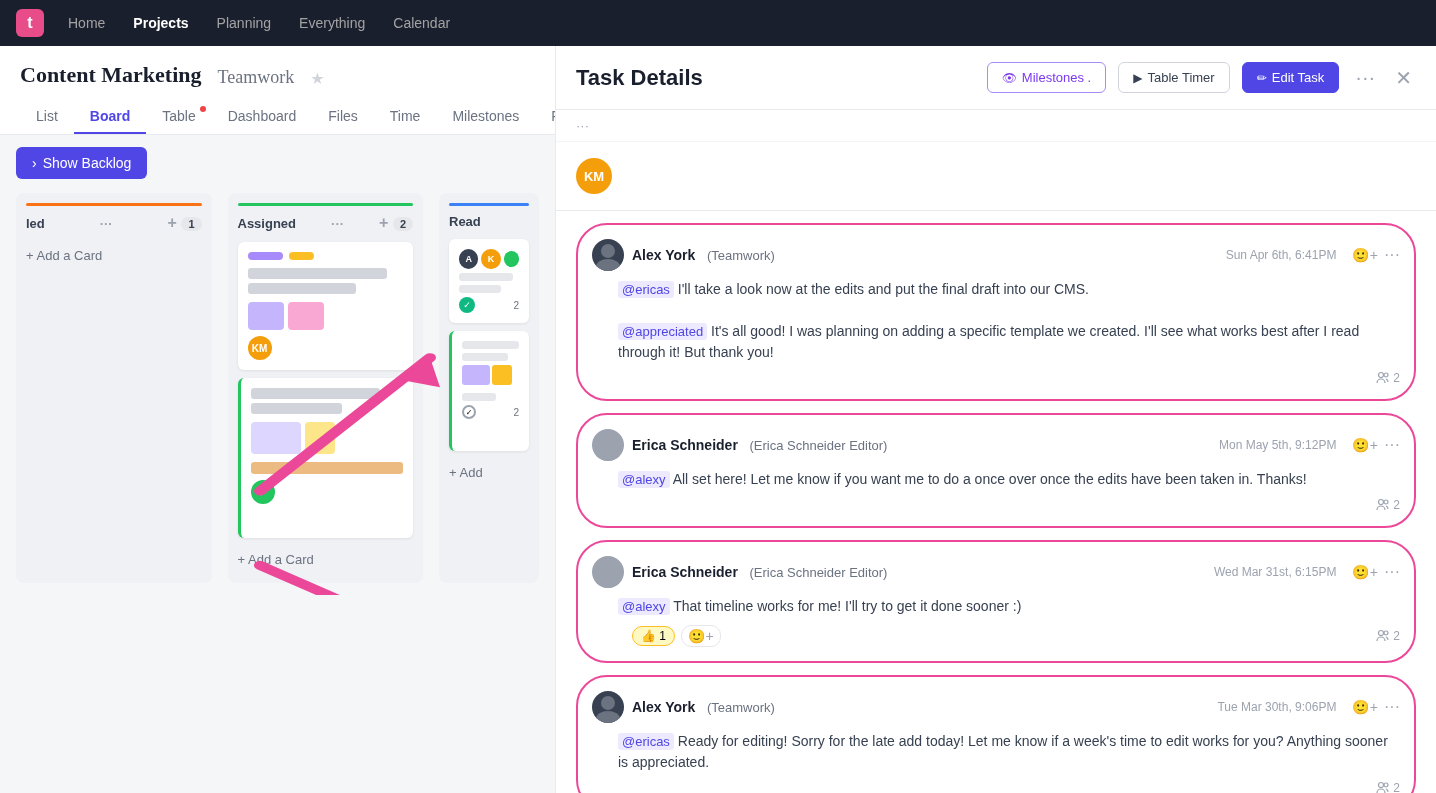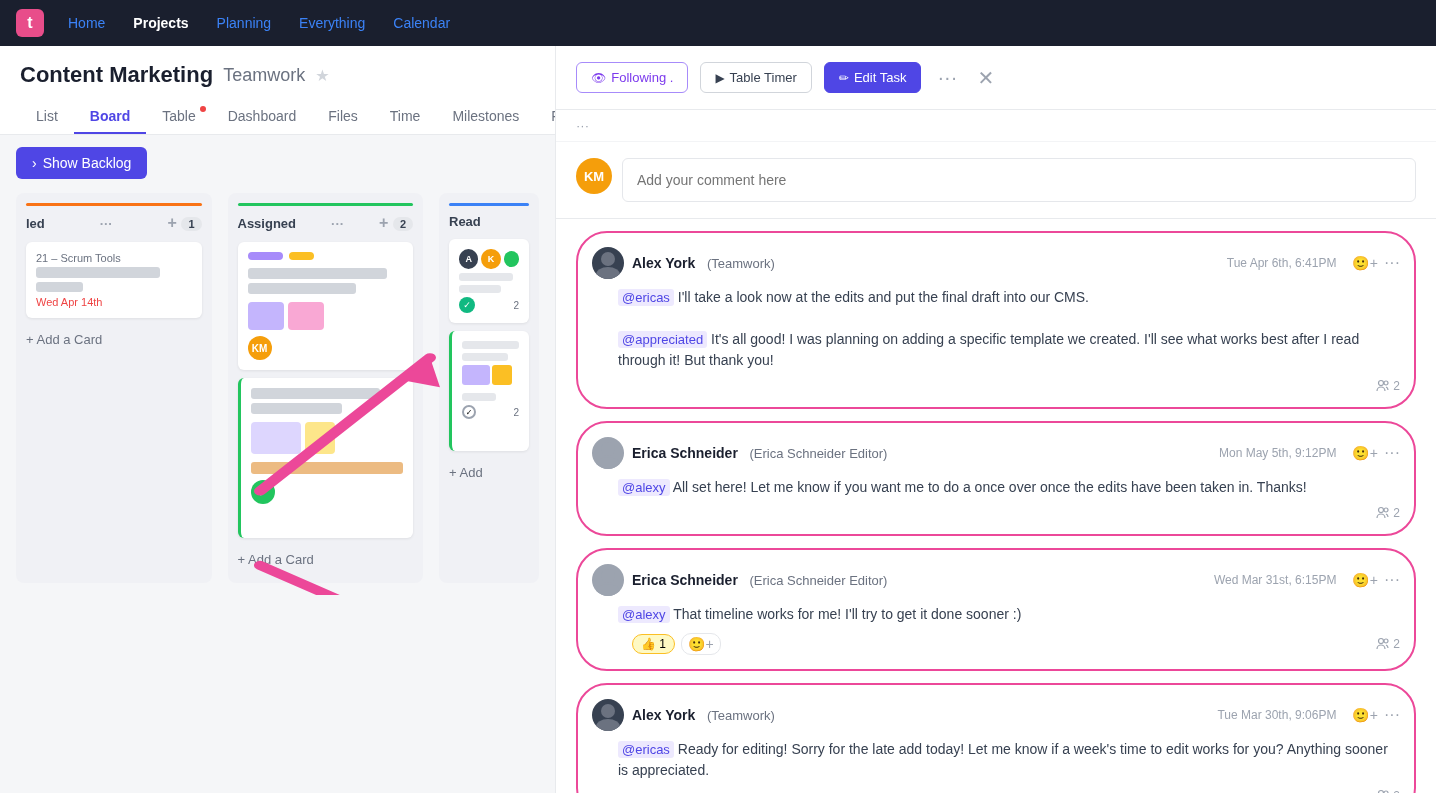--- a/index.html
+++ b/index.html
@@ -19,21 +19,21 @@
     }
     .nav-logo {
       width: 28px; height: 28px;
       background: #e84d8a;
       border-radius: 6px;
       display: flex; align-items: center; justify-content: center;
       color: white; font-weight: bold; font-size: 16px;
       margin-right: 8px;
     }
     .nav-item {
-      color: #3b82f6;
+      color: #a3a3a3;
       padding: 6px 12px;
       border-radius: 4px;
       cursor: pointer;
       font-size: 14px;
     }
     .nav-item.active { color: white; font-weight: 600; }
 
     
     .left-panel {
       position: fixed;
@@ -45,23 +45,24 @@
     }
 
     
     .project-header {
       background: white;
       padding: 16px 20px 0;
       border-bottom: 1px solid #e8eaed;
     }
     .project-title-row {
       display: flex;
-      align-items: center;
-      gap: 10px;
+      align-items: flex-end;
+      gap: 16px;
       margin-bottom: 12px;
+      font-family: Liberation Serif, serif;
     }
     .project-title {
       font-size: 22px;
       font-weight: 700;
       color: #1a1f2e;
     }
     .project-subtitle {
       font-size: 18px;
       color: #6b7280;
       font-weight: 400;
@@ -482,26 +483,20 @@
     <div class="board-columns">
 
       <div class="board-col">
         <div class="col-top-bar orange"></div>
         <div class="col-header">
           <span>led</span>
           <span style="color:#9ca3af;">···</span>
           <span class="col-add-btn">+ <span class="col-count-badge">1</span></span>
         </div>
 
-        <div class="board-card">
-          <div class="card-project-label">21 – Scrum Tools</div>
-          <div class="card-title-blur" style="width:80%;"></div>
-          <div class="card-title-blur short" style="width:30%; height:10px;"></div>
-          <div class="card-date-red">Wed Apr 14th</div>
-        </div>
         <div class="add-card-btn">
           <span>+ Add a Card</span>
         </div>
       </div>
 
       <div class="board-col">
         <div class="col-top-bar green"></div>
         <div class="col-header">
           <span>Assigned</span>
           <span style="color:#9ca3af;">···</span>
@@ -592,58 +587,58 @@
         <line x1="80" y1="380" x2="250" y2="480" stroke="#ec4899" stroke-width="12" stroke-linecap="round"></line>
         <polygon points="250,480 215,460 230,500" fill="#ec4899"></polygon>
       </g>
     </svg>
   </div>
 </div>
 
 <div class="right-panel">
 
   <div class="task-details-header">
+    <span class="task-title">Task Details</span>
     <button class="td-btn following">
       <span class="btn-icon">👁</span>
-      <span>Following .</span>
+      <span>Milestones .</span>
     </button>
     <button class="td-btn start-timer">
       <span class="btn-icon">▶</span>
       <span>Table Timer</span>
     </button>
     <button class="td-btn primary">
       <span class="btn-icon">✏</span>
       <span>Edit Task</span>
     </button>
     <span class="td-more">···</span>
     <span class="td-close">✕</span>
   </div>
 
   <div class="td-secondary-row">
     <span>···</span>
   </div>
 
   <div class="comment-input-row">
     <div class="avatar-km">KM</div>
-    <input class="comment-input" type="text" placeholder="Add your comment here" style="">
   </div>
 
   <div class="comments-section">
 
     <div class="comment-block highlighted" style="margin-top:12px;">
       <div class="comment-header">
         <div class="comment-avatar alex-york">
           <svg width="32" height="32" viewBox="0 0 32 32">
               <circle cx="16" cy="12" r="7" fill="#6b7280"></circle>
               <ellipse cx="16" cy="28" rx="12" ry="8" fill="#6b7280"></ellipse>
             </svg>
         </div>
         <span class="comment-author">Alex York</span>
         <span class="comment-org">&nbsp;(Teamwork)</span>
-        <span class="comment-time">Tue Apr 6th, 6:41PM</span>
+        <span class="comment-time">Sun Apr 6th, 6:41PM</span>
         <div class="comment-actions">
           <span class="emoji-btn">🙂+</span>
           <span class="more-btn">···</span>
         </div>
       </div>
       <div class="comment-body">
         <span class="mention">@ericas</span> I'll take a look now at the edits and put the final draft into our CMS.<br><br>
         <span class="mention">@appreciated</span> It's all good! I was planning on adding a specific template we created. I'll see what works best after I read through it! But thank you!
       </div>
       <div class="comment-footer">

